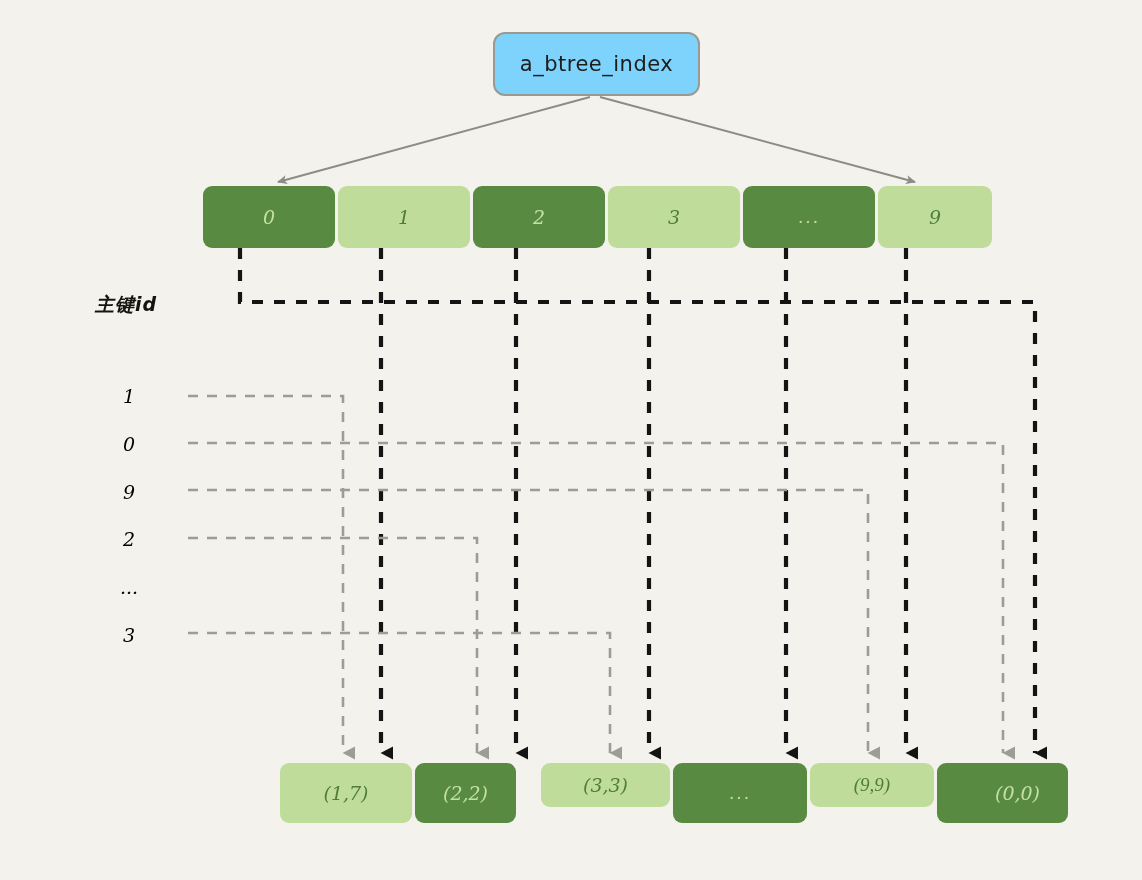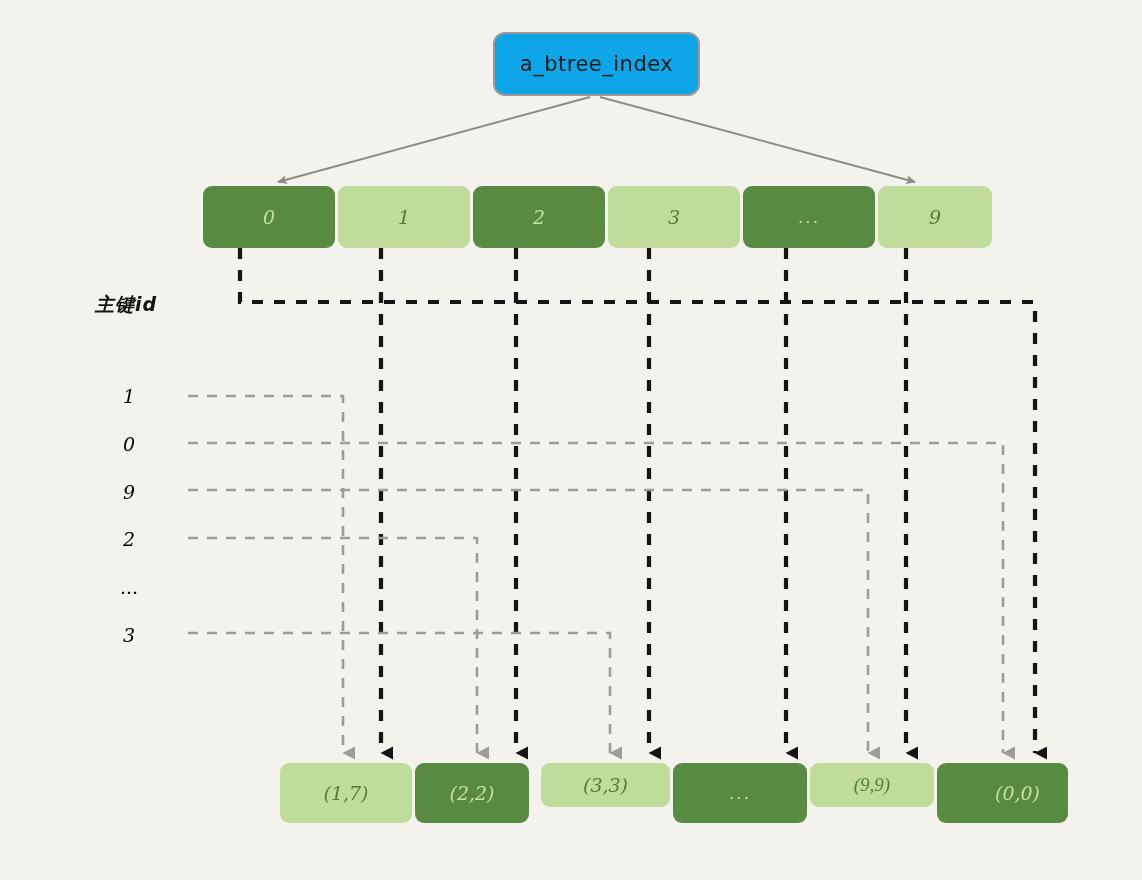--- a/index.html
+++ b/index.html
@@ -29,21 +29,21 @@
   .node-box {
     position: absolute;
     box-sizing: border-box;
     display: flex;
     align-items: center;
     justify-content: center;
     text-align: center;
   }
   
   .root-box {
-    background: #0ea5e9;
+    background: #7dd3fc;
     border: 2px solid #9a9a93;
     border-radius: 12px;
     color: #1d1d1b;
     font-family: "DejaVu Sans", sans-serif;
     font-size: 21px;
     letter-spacing: 0.5px;
   }
   
   .cell {
     border-radius: 9px;
@@ -178,21 +178,21 @@
     </div>
     <div class="node-box col-cell light" style="left:72px; top:611px; width:114px; height:47px;">
       <span>3</span>
     </div>
   </div>
 
   <div>
     <div class="node-box cell light" style="left:280px; top:763px; width:132px; height:60px;">
       <span>(1,7)</span>
     </div>
-    <div class="node-box cell dark" style="left:415px; top:763px; width:114px; height:60px;">
+    <div class="node-box cell dark" style="left:415px; top:763px; width:101px; height:60px;">
       <span>(2,2)</span>
     </div>
     <div class="node-box cell light" style="left:541px; top:763px; width:129px; height:44px;">
       <span>(3,3)</span>
     </div>
     <div class="node-box cell dark ellipsis" style="left:673px; top:763px; width:134px; height:60px;">
       <span>...</span>
     </div>
     <div class="node-box cell light" style="left:810px; top:763px; width:124px; height:44px;font-family:Liberation Serif, serif;">
       <span>(9,9)</span>

